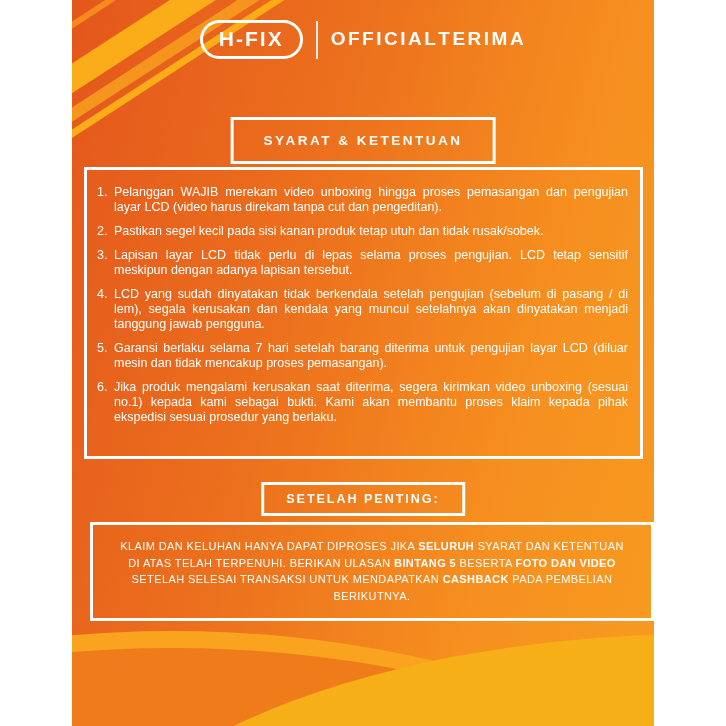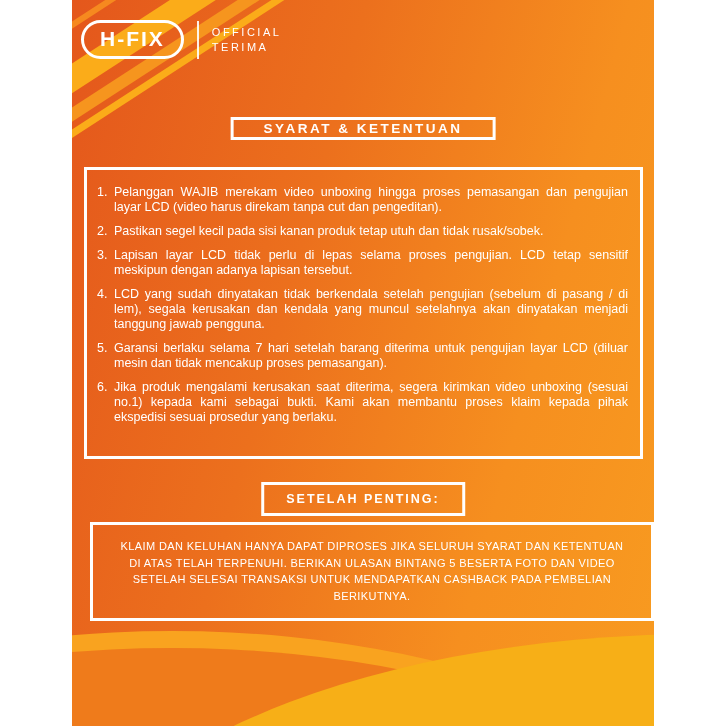--- a/index.html
+++ b/index.html
@@ -23,56 +23,56 @@
   
   .waves{position:absolute;bottom:0;left:0;width:582px;height:150px;overflow:hidden;}
   .wave{position:absolute;border-radius:50%;}
   .wave.thin-yellow{left:-500px;top:55px;width:1200px;height:600px;background:#f9a31f;}
   .wave.orange-cover{left:-520px;top:72px;width:1240px;height:620px;background:#ef7b1b;}
   .wave.light-wedge{left:10px;top:66px;width:1300px;height:600px;background:#f9a326;}
   .wave.yellow-base{left:-20px;top:58px;width:1300px;height:600px;background:#f7af17;}
 
   .content{position:absolute;inset:0;z-index:2;color:#ffffff;}
 
-  .logo-row{position:absolute;top:20px;left:0;width:100%;display:flex;align-items:center;gap:13px;margin-left:9px;}
+  .logo-row{position:absolute;top:20px;left:0;width:100%;display:flex;align-items:center;justify-content:center;gap:13px;}
   .logo-stadium{
     border:3px solid #ffffff;border-radius:999px;padding:2px 16px 4px 16px;
     font-size:21px;font-weight:bold;letter-spacing:2px;line-height:1.3;color:#ffffff;
   }
   .logo-divider{width:2px;height:38px;background:rgba(255,255,255,0.9);}
-  .store-label{display:flex;flex-direction:column;justify-content:center;
-    font-size:11px;font-weight:normal;letter-spacing:2.5px;line-height:1.3;}
+  .store-label{display:flex;flex-direction:row;justify-content:center;
+    font-size:19px;font-weight:bold;letter-spacing:2.5px;line-height:1.3;}
 
   .outline-box{
     border:3px solid #ffffff;background:transparent;color:#ffffff;
     font-weight:bold;text-align:center;
   }
   .title-box{
     position:absolute;top:117px;left:50%;transform:translateX(-50%);
-    padding:1px 30px;font-size:13.5px;letter-spacing:2.5px;white-space:nowrap;text-align:right;
+    padding:13px 30px;font-size:13.5px;letter-spacing:2.5px;white-space:nowrap;text-align:right;
   }
   .terms-box{
     position:absolute;top:167px;left:12px;width:559px;height:292px;box-sizing:border-box;
     border:3px solid #ffffff;padding:15px 12px 12px 10px;
   }
   .term-item{display:flex;margin-bottom:9px;font-size:12.5px;line-height:15px;}
   .term-item:last-child{margin-bottom:0;}
   .term-num{flex:0 0 17px;text-align:left;}
   .term-text{flex:1;text-align:justify;margin:0;}
   .term-text b{font-weight:normal;}
   .notes-box{
     position:absolute;top:482px;left:50%;transform:translateX(-50%);
     padding:7px 22px;font-size:12.5px;letter-spacing:2px;white-space:nowrap;
   }
   .footer-box{
     position:absolute;top:522px;left:18px;width:564px;box-sizing:border-box;
     border:3px solid #ffffff;padding:13px 20px 14px 20px;
     font-size:11px;line-height:1.5;text-align:center;letter-spacing:0.4px;
   }
-  .footer-box b{font-weight:normal;}
+  .footer-box b{font-weight:bold;}
   .thanks-line{margin-top:13px;font-weight:bold;}
 </style>
 </head>
 <body>
 
 <div class="panel">
 
   <div class="stripes">
     <div class="stripe s1"></div>
     <div class="stripe s2"></div>

